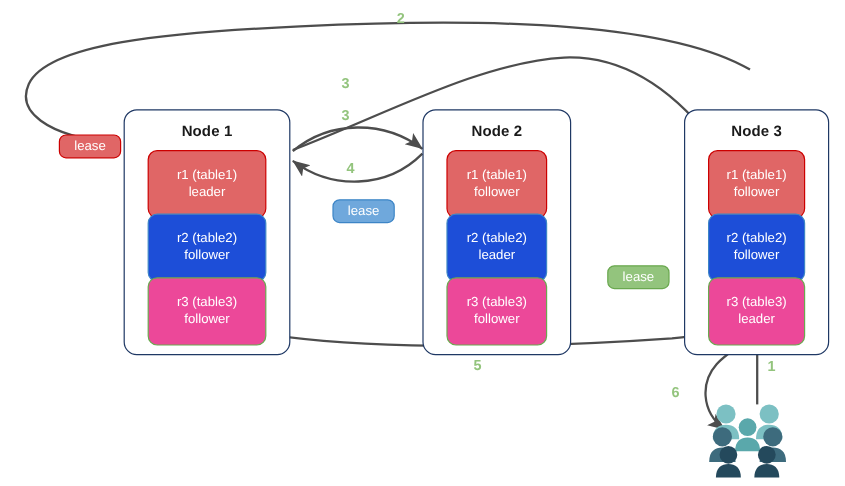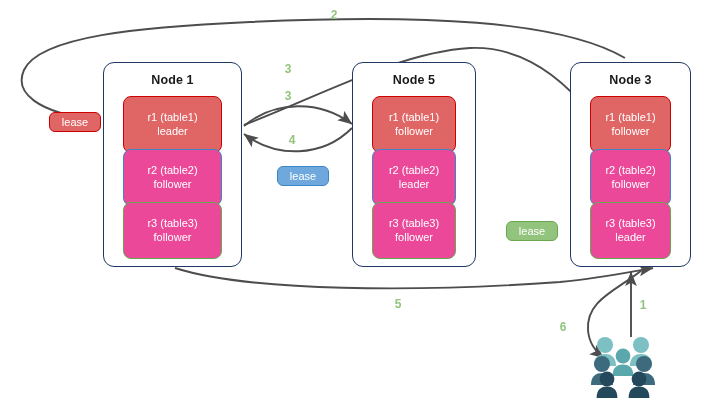--- a/index.html
+++ b/index.html
@@ -3,30 +3,30 @@
 <meta charset="utf-8">
 <style>
   html,body{margin:0;padding:0;background:#ffffff;}
   body{width:704px;height:405px;position:relative;overflow:hidden;
        font-family:"Liberation Sans","DejaVu Sans",sans-serif;}
   #canvas{position:absolute;inset:0;width:704px;height:405px;}
   svg.layer{position:absolute;left:0;top:0;width:704px;height:405px;overflow:visible;}
   svg.arrows{z-index:1;}
   svg.people{z-index:3;}
   .node{position:absolute;border:1.6px solid #1f3864;border-radius:11px;
-        background:#ffffff;z-index:2;box-sizing:border-box;}
+        background:#ffffff;z-index:2;box-sizing:border-box;margin-top:29px;}
   .node-title{position:absolute;left:0;right:0;top:10px;text-align:center;
               font-size:12.5px;font-weight:bold;color:#1a1a1a;letter-spacing:.1px;}
   .replica{position:absolute;left:19px;right:19px;height:57px;border-radius:8px;
            display:flex;flex-direction:column;align-items:center;justify-content:center;
            color:#ffffff;font-size:11px;line-height:13.5px;text-align:center;
            box-sizing:border-box;}
   .rep0{top:33px;} .rep1{top:86px;} .rep2{top:139px;}
   .r-red{background:#e06666;border:1.4px solid #cc0000;}
-  .r-blue{background:#ec4899;border:1.4px solid #3d85c6;text-align:right;}
+  .r-blue{background:#1d4ed8;border:1.4px solid #3d85c6;text-align:right;}
   .r-green{background:#ec4899;border:1.4px solid #6aa84f;}
   .lease{position:absolute;border-radius:6px;display:flex;align-items:center;
          justify-content:center;color:#ffffff;font-size:11px;height:20px;
          box-sizing:border-box;z-index:4;}
   .lease.l-red{background:#e06666;border:1.4px solid #cc0000;}
   .lease.l-blue{background:#6fa8dc;border:1.4px solid #3d85c6;}
   .lease.l-green{background:#93c47d;border:1.4px solid #6aa84f;}
   .seq{position:absolute;color:#93c47d;font-size:12px;font-weight:bold;z-index:4;
        text-align:center;}
 </style>
@@ -67,21 +67,21 @@
       <span>r2 (table2)</span>
       <span>follower</span>
     </div>
     <div class="replica rep2 r-green">
       <span>r3 (table3)</span>
       <span>follower</span>
     </div>
   </div>
 
   <div class="node" id="node2" style="left:352px;top:62px;width:124px;height:205px;">
-    <div class="node-title">Node 5</div>
+    <div class="node-title">Node 2</div>
     <div class="replica rep0 r-red">
       <span>r1 (table1)</span>
       <span>follower</span>
     </div>
     <div class="replica rep1 r-blue">
       <span>r2 (table2)</span>
       <span>leader</span>
     </div>
     <div class="replica rep2 r-green">
       <span>r3 (table3)</span>

